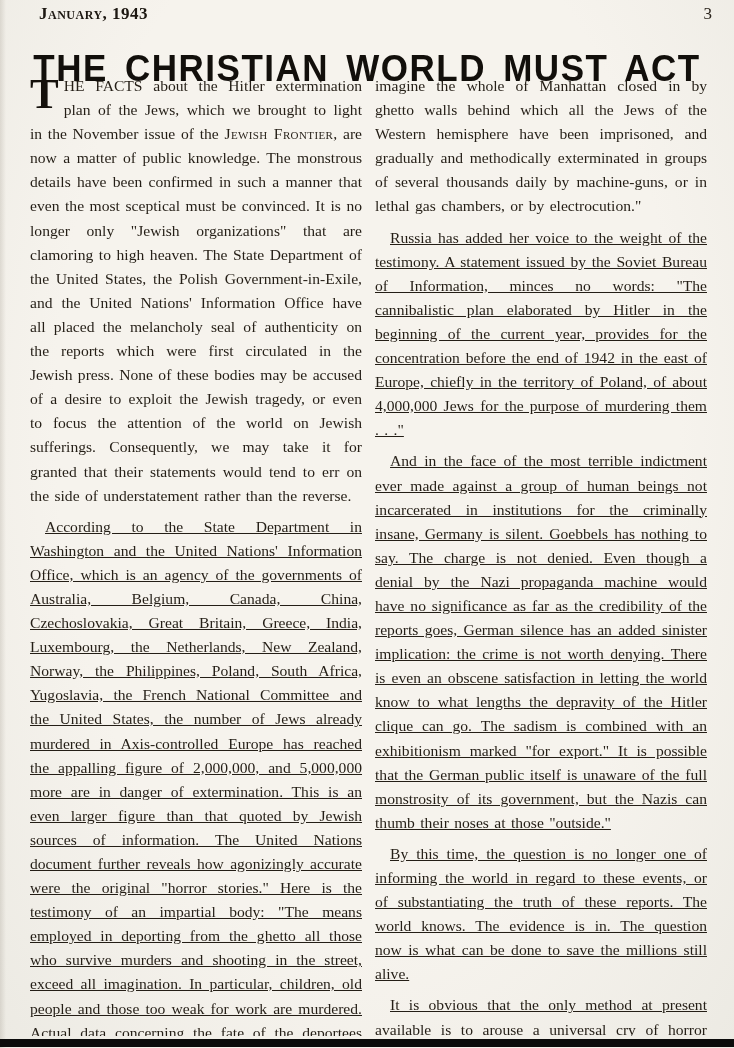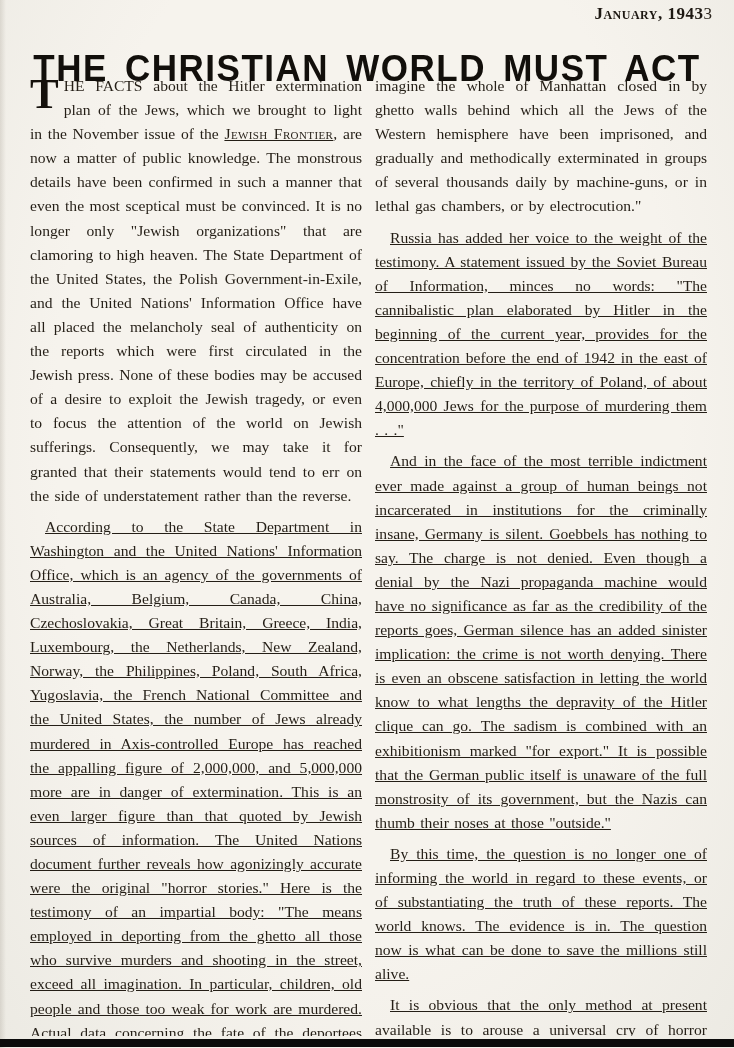--- a/index.html
+++ b/index.html
@@ -14,21 +14,21 @@
     width: 734px; height: 1048px;
     background:
       radial-gradient(ellipse at 50% 40%, #f6f3ed 60%, #eceae3 100%);
     color: #221c15;
     box-sizing: border-box;
   }
   .header-row {
     position: absolute;
     top: 4px; left: 30px; right: 22px;
     display: flex;
-    justify-content: flex-end;
+    justify-content: space-between;
     align-items: baseline;
     margin-left: 9px;
   }
   .journal-date {
     font-family: "Liberation Serif", serif;
     font-variant: small-caps;
     font-weight: 700;
     font-size: 17px;
     letter-spacing: 0.5px;
     color: #1d1812;
@@ -74,21 +74,21 @@
   .para:last-child { margin-bottom: 0; }
   .dropcap {
     float: left;
     font-weight: 700;
     font-size: 43px;
     line-height: 36px;
     padding: 2px 5px 0 0;
     color: #15110c;
     font-family: "Liberation Serif", serif;
   }
-  .smallcaps { font-variant: small-caps; letter-spacing: 0.4px; text-decoration: underline; }
+  .smallcaps { font-variant: small-caps; letter-spacing: 0.4px; }
   .bottom-bar {
     position: absolute;
     left: 0; right: 0; bottom: 1px;
     height: 8px;
     background: #0b0b0b;
   }
   .edge-shadow-left {
     position: absolute; left: 0; top: 0; bottom: 0; width: 6px;
     background: linear-gradient(to right, rgba(120,110,95,0.18), rgba(120,110,95,0));
   }

